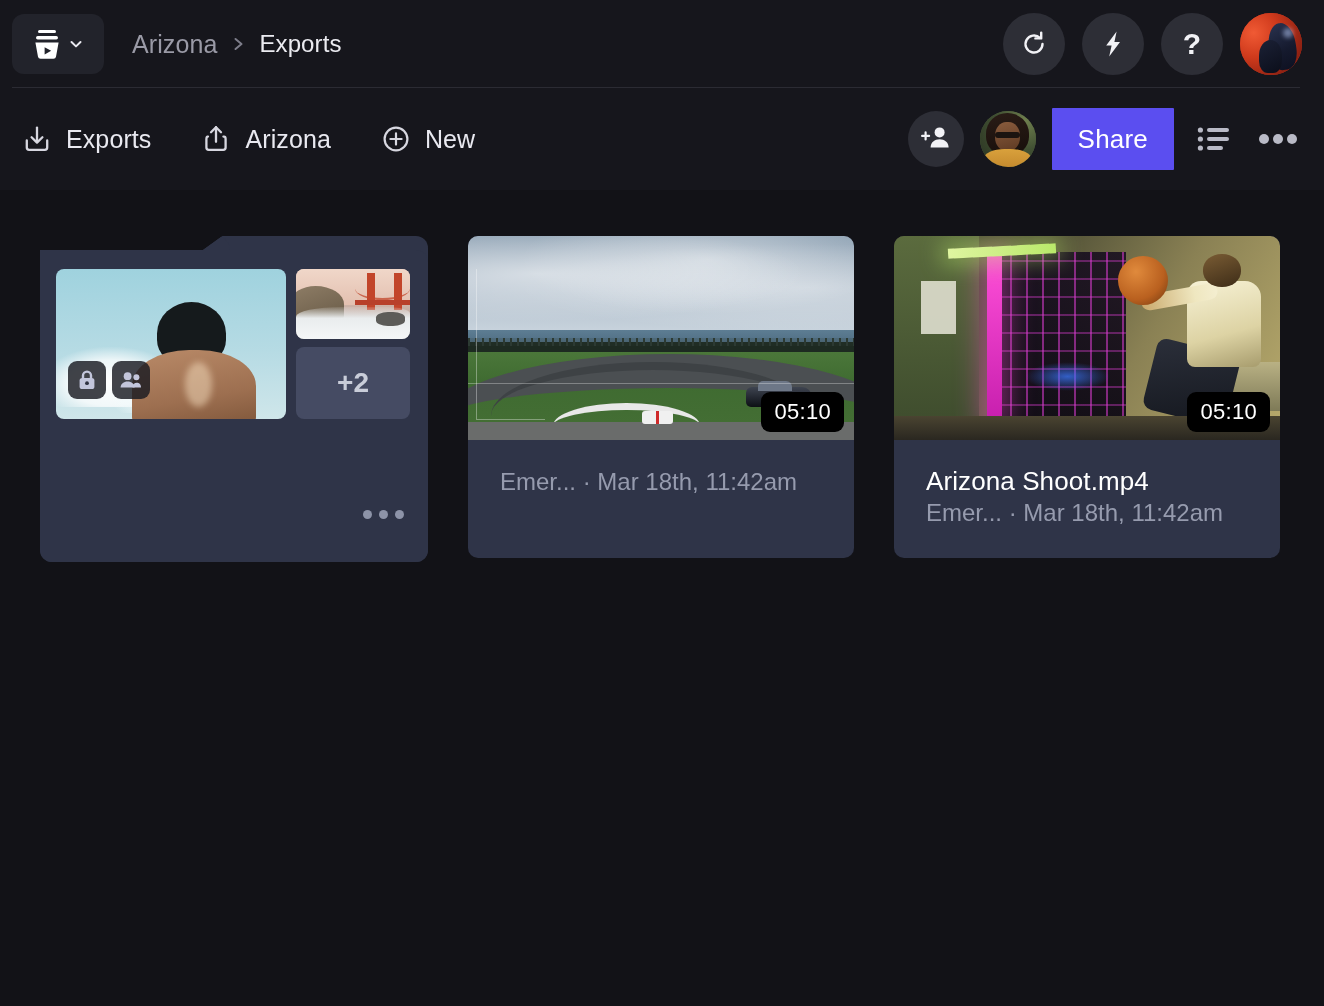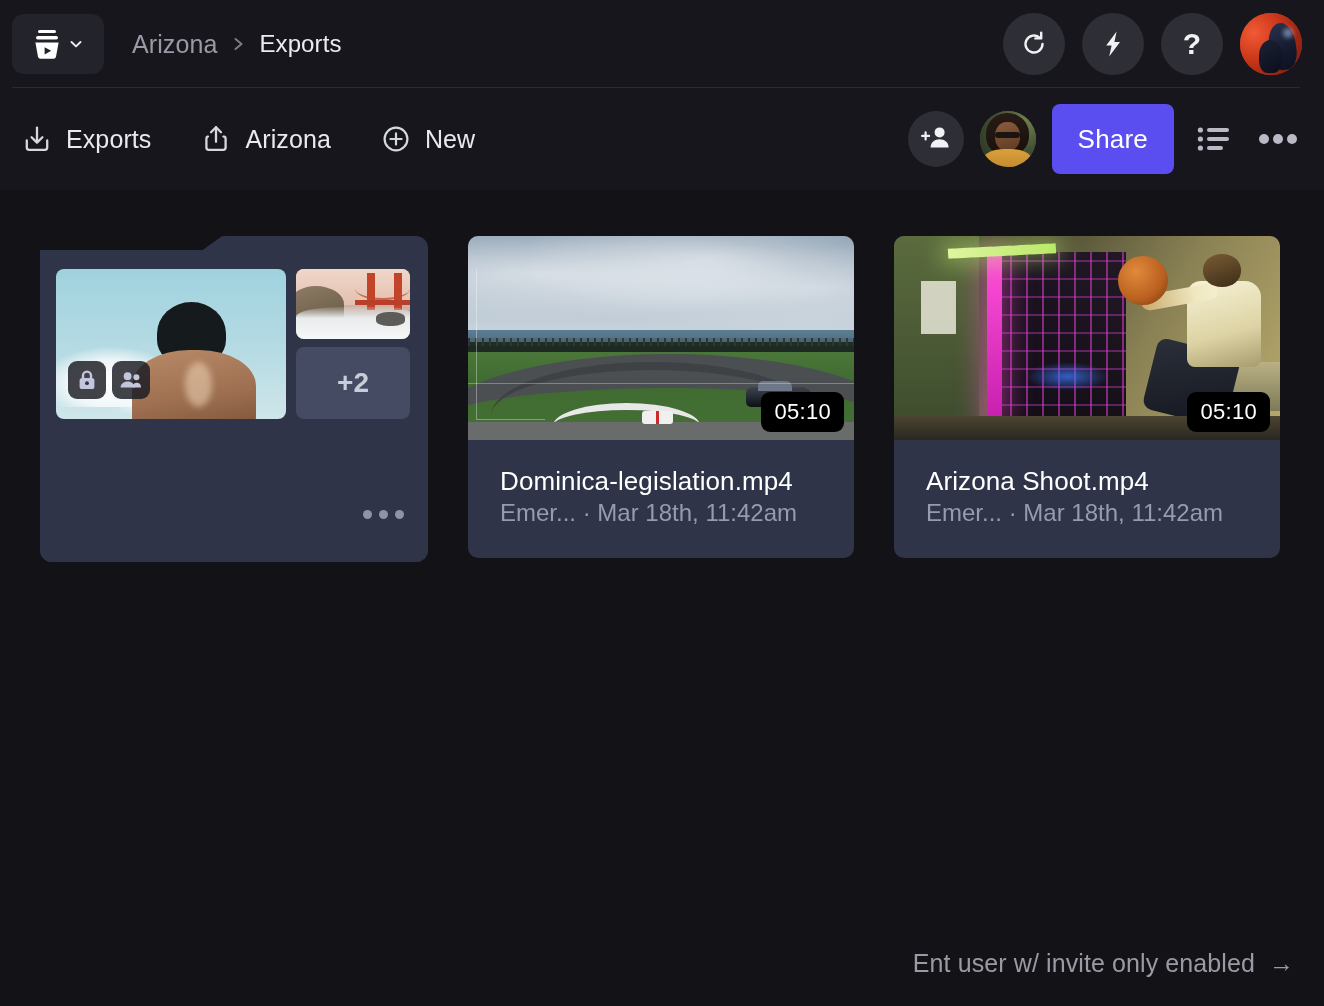--- a/index.html
+++ b/index.html
@@ -130,21 +130,21 @@
   .ca-glass {
     position: absolute; left: 28%; top: 38%; width: 44%; height: 10%;
     background: #1b1410; border-radius: 3px;
   }
   .ca-shirt {
     position: absolute; left: 8%; bottom: -6%; width: 84%; height: 38%;
     border-radius: 44% 44% 0 0;
     background: linear-gradient(180deg, #d9a13c 0%, #c2872c 100%);
   }
   .share-btn {
-    height: 70px; padding: 0 26px; border-radius: 8px;
+    height: 62px; padding: 0 26px; border-radius: 1px;
     background: #5b4ef0; border: none; cursor: pointer;
     display: flex; align-items: center; justify-content: center;
   }
   .share-btn span { font-size: 26px; color: #ffffff; letter-spacing: .2px; }
   .icon-btn {
     width: 48px; height: 48px; display: flex; align-items: center;
     justify-content: center; cursor: pointer;
   }
   .icon-btn svg { display: block; }
 
@@ -668,21 +668,20 @@
           <span class="rt-kerb"></span>
           <span class="rt-runoff"></span>
           <span class="rt-car"></span>
           <span class="rt-car-roof"></span>
           <span class="rt-tyres"></span>
           <span class="rt-hud"></span>
           <span class="rt-hudline"></span>
           <div class="dur-badge">05:10</div>
         </div>
         <div class="file-meta">
-          <div class="file-name">Dominica-legislation.mp4</div>
           <div class="file-sub">Emer... · Mar 18th, 11:42am</div>
         </div>
       </div>
 
       <div class="file-card">
         <div class="file-thumb">
           <span class="az-bg"></span>
           <span class="az-wall-left"></span>
           <span class="az-note"></span>
           <span class="az-cage"></span>
@@ -699,19 +698,15 @@
           <div class="dur-badge">05:10</div>
         </div>
         <div class="file-meta">
           <div class="file-name">Arizona Shoot.mp4</div>
           <div class="file-sub">Emer... · Mar 18th, 11:42am</div>
         </div>
       </div>
 
     </div>
 
-    <div class="footer-note">
-      <span class="txt">Ent user w/ invite only enabled</span>
-      <span class="arr">→</span>
-    </div>
   </div>
 
 </div>
 
 </body></html>

